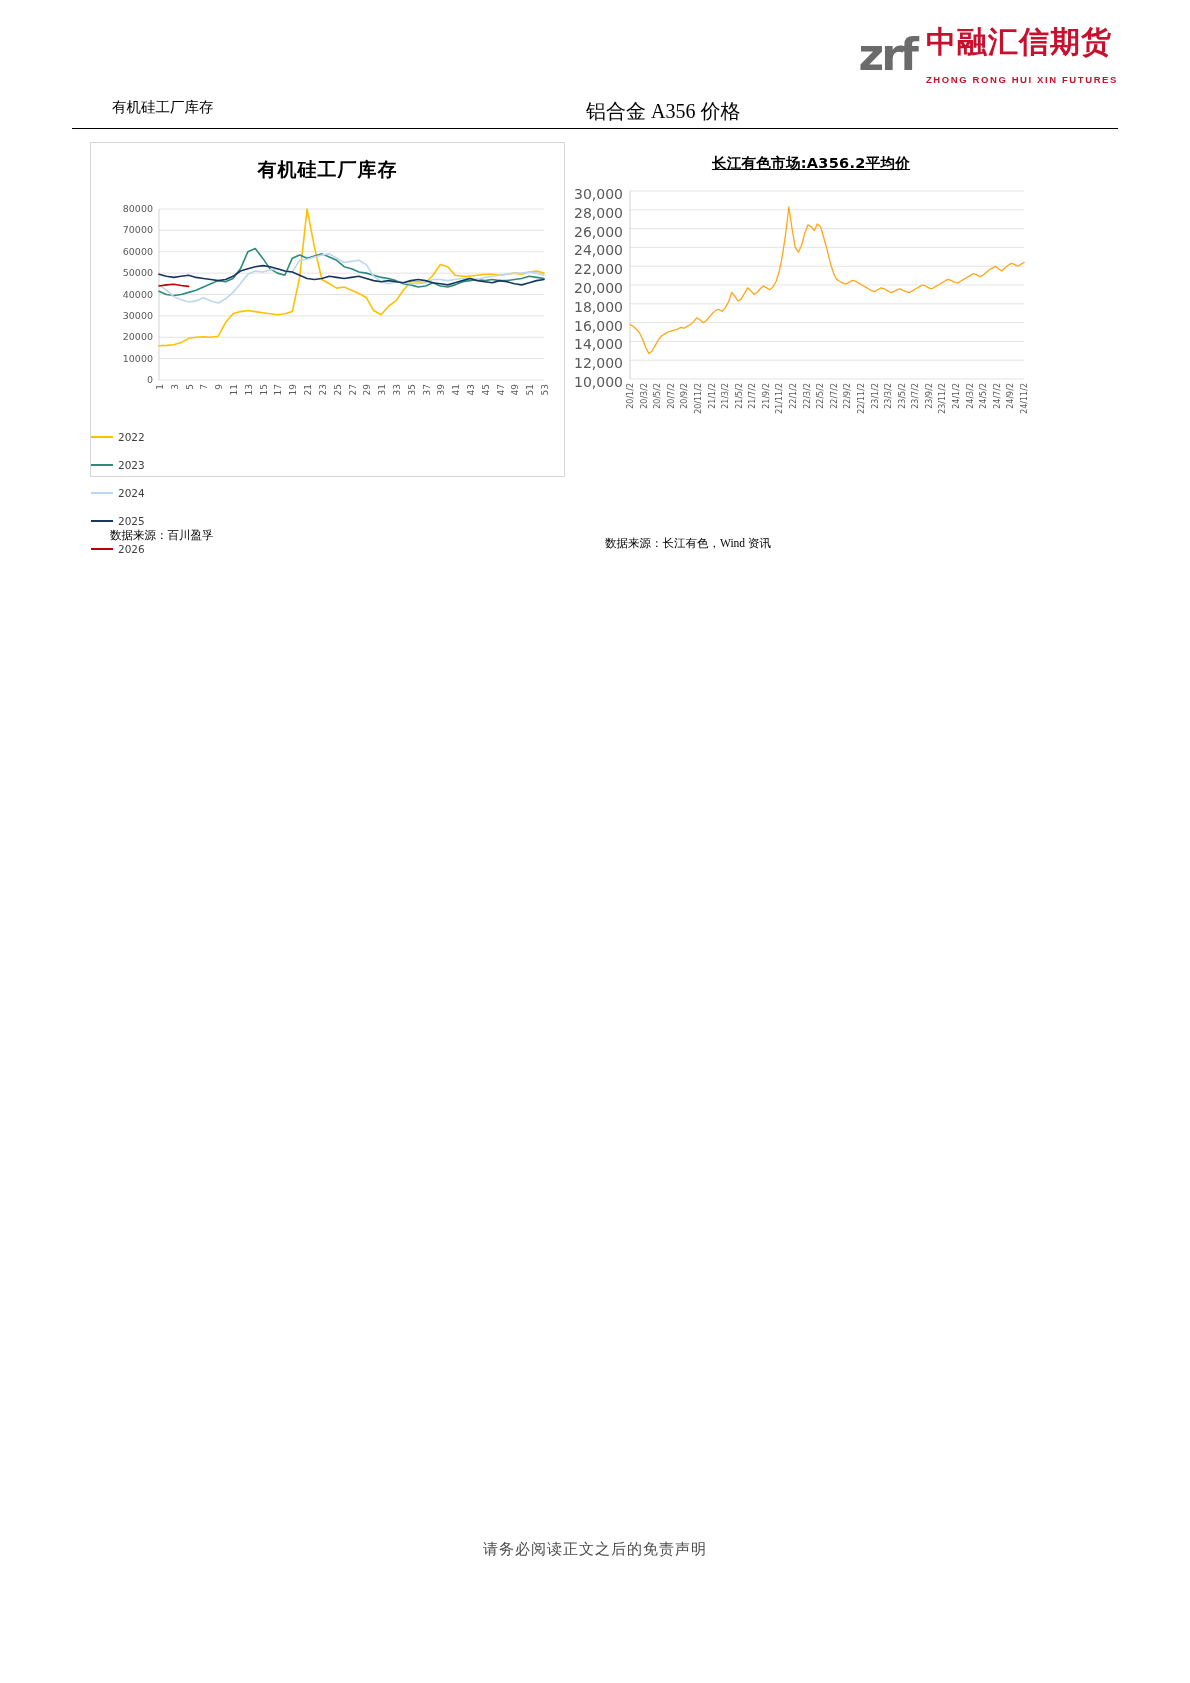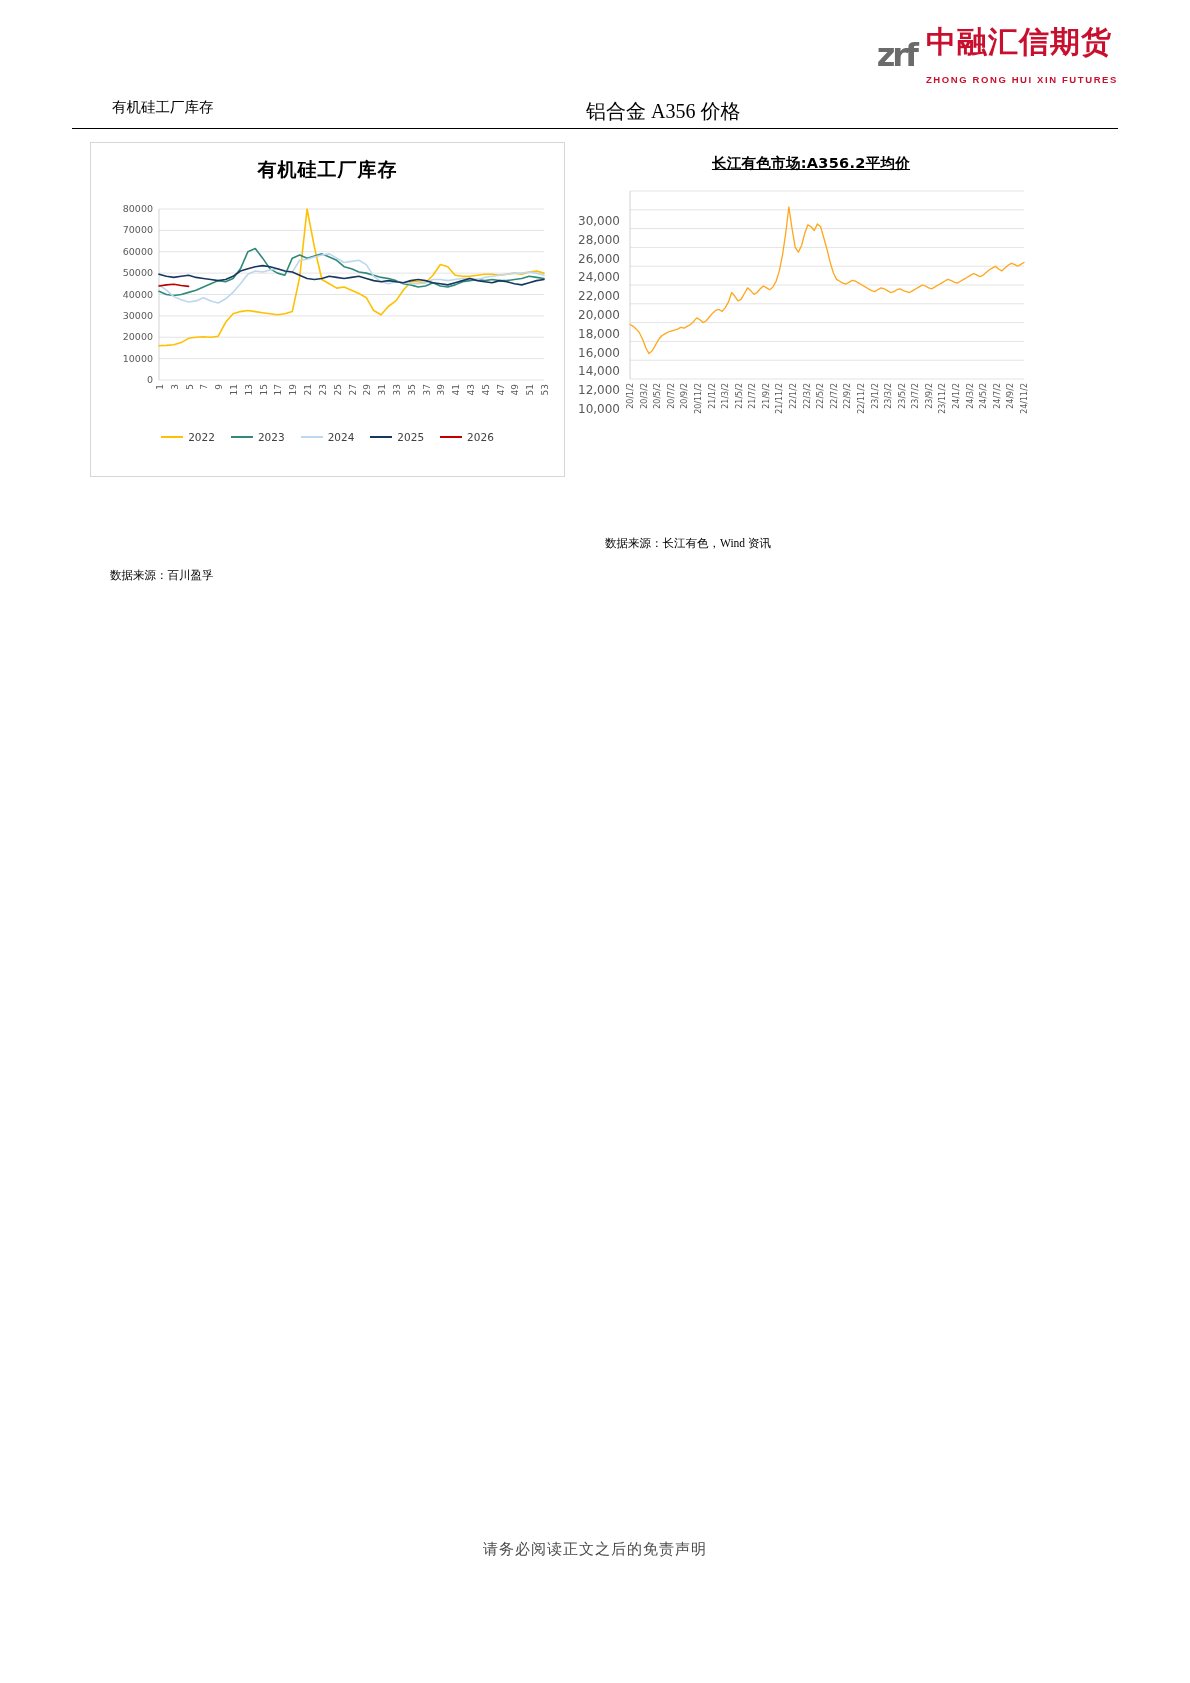--- a/index.html
+++ b/index.html
@@ -24,21 +24,21 @@
   .logo-wrap {
     position: absolute;
     top: 26px;
     right: 72px;
     display: flex;
     align-items: center;
     gap: 10px;
   }
   .logo-mark {
     font-family: "DejaVu Sans", sans-serif;
-    font-size: 32px;
+    font-size: 44px;
     font-weight: 700;
     color: #6b6b6b;
     letter-spacing: -3px;
     line-height: 1;
     position: relative;
   }
   .logo-text-cn {
     font-family: "DejaVu Sans", sans-serif;
     font-size: 30px;
     font-weight: 700;
@@ -118,21 +118,21 @@
   .plot {
     position: relative;
   }
   .tick-label {
     position: absolute;
     font-family: "DejaVu Sans", sans-serif;
     color: #595959;
     white-space: nowrap;
   }
   .ylab-l { font-size: 9.5px; text-align: right; }
-  .ylab-r { font-size: 12px; text-align: center; margin-top: 28px; }
+  .ylab-r { font-size: 14px; text-align: left; }
   .xlab-l {
     font-size: 9px;
     writing-mode: vertical-rl;
     transform: rotate(180deg);
     transform-origin: center;
   }
   .xlab-r {
     font-size: 8px;
     writing-mode: vertical-rl;
     transform: rotate(180deg);
@@ -149,21 +149,21 @@
     font-size: 10.5px;
     color: #404040;
   }
   .legend .item { display: flex; align-items: center; gap: 5px; }
   .legend .swatch { display: inline-block; width: 22px; height: 2.5px; }
   
   .source {
     position: absolute;
     font-size: 11.5px;
   }
-  #source-left { left: 110px; top: 568px; }
+  #source-left { left: 110px; top: 528px; }
   #source-right { left: 605px; top: 536px; }
   
   .footer {
     position: absolute;
     top: 1540px;
     left: 0;
     width: 1190px;
     text-align: center;
     font-size: 15px;
     color: #4a4a4a;
@@ -203,21 +203,21 @@
           <line x1="68" y1="138.25" x2="453" y2="138.25" stroke="#d9d9d9" stroke-width="0.7"></line>
           <line x1="68" y1="159.625" x2="453" y2="159.625" stroke="#d9d9d9" stroke-width="0.7"></line>
           <line x1="68" y1="181" x2="453" y2="181" stroke="#d9d9d9" stroke-width="0.7"></line>
           <line x1="68" y1="10" x2="68" y2="181" stroke="#bfbfbf" stroke-width="0.7"></line>
           <path d="M68.00 146.80L75.40 146.37L82.81 145.73L90.21 143.59L97.62 139.32L105.02 138.25L112.42 137.82L119.83 138.25L127.23 137.18L134.63 123.29L142.04 114.74L149.44 112.60L156.85 111.53L164.25 112.60L171.65 113.67L179.06 114.74L186.46 115.81L193.87 114.74L201.27 112.60L208.67 78.40L216.08 10.00L223.48 48.47L230.88 80.54L238.29 84.81L245.69 89.09L253.10 88.02L260.50 91.22L267.90 94.43L275.31 98.71L282.71 111.53L290.12 115.81L297.52 107.26L304.92 101.91L312.33 91.22L319.73 82.68L327.13 82.68L334.54 83.74L341.94 76.26L349.35 65.57L356.75 67.71L364.15 76.26L371.56 77.33L378.96 77.33L386.37 76.26L393.77 75.19L401.17 75.19L408.58 76.26L415.98 75.19L423.38 74.13L430.79 75.19L438.19 73.06L445.60 71.99L453.00 74.13" fill="none" stroke="#ffc000" stroke-width="1.6" stroke-linejoin="round" stroke-linecap="round"></path>
           <path d="M68.00 92.29L75.40 95.50L82.81 96.57L90.21 95.50L97.62 93.36L105.02 91.22L112.42 88.02L119.83 84.81L127.23 81.61L134.63 82.68L142.04 79.47L149.44 69.85L156.85 52.75L164.25 49.54L171.65 59.16L179.06 69.85L186.46 74.13L193.87 76.26L201.27 59.16L208.67 55.96L216.08 59.16L223.48 57.03L230.88 54.89L238.29 58.09L245.69 61.30L253.10 67.71L260.50 69.85L267.90 73.06L275.31 74.13L282.71 76.26L290.12 78.40L297.52 79.47L304.92 81.61L312.33 84.81L319.73 85.88L327.13 88.02L334.54 86.95L341.94 83.74L349.35 86.95L356.75 88.02L364.15 85.88L371.56 82.68L378.96 81.61L386.37 80.54L393.77 81.61L401.17 80.54L408.58 81.61L415.98 81.61L423.38 80.54L430.79 79.47L438.19 77.33L445.60 78.40L453.00 79.47" fill="none" stroke="#2e8b7a" stroke-width="1.6" stroke-linejoin="round" stroke-linecap="round"></path>
           <path d="M68.00 85.88L75.40 91.22L82.81 97.64L90.21 100.84L97.62 102.98L105.02 101.91L112.42 98.71L119.83 101.91L127.23 104.05L134.63 99.78L142.04 93.36L149.44 84.81L156.85 75.19L164.25 71.99L171.65 73.06L179.06 70.92L186.46 69.85L193.87 71.99L201.27 73.06L208.67 61.30L216.08 60.23L223.48 58.09L230.88 55.96L238.29 54.89L245.69 59.16L253.10 63.44L260.50 62.37L267.90 61.30L275.31 65.57L282.71 77.33L290.12 82.68L297.52 84.81L304.92 82.68L312.33 83.74L319.73 84.81L327.13 84.81L334.54 83.74L341.94 80.54L349.35 80.54L356.75 81.61L364.15 80.54L371.56 79.47L378.96 79.47L386.37 80.54L393.77 78.40L401.17 77.33L408.58 76.26L415.98 75.19L423.38 74.13L430.79 74.13L438.19 73.06L445.60 74.13L453.00 76.26" fill="none" stroke="#bdd7ee" stroke-width="1.6" stroke-linejoin="round" stroke-linecap="round"></path>
           <path d="M68.00 75.19L75.40 77.33L82.81 78.40L90.21 77.33L97.62 76.26L105.02 78.40L112.42 79.47L119.83 80.54L127.23 81.61L134.63 80.54L142.04 77.33L149.44 71.99L156.85 69.85L164.25 67.71L171.65 66.64L179.06 67.71L186.46 69.85L193.87 71.99L201.27 73.06L208.67 76.26L216.08 79.47L223.48 80.54L230.88 79.47L238.29 77.33L245.69 78.40L253.10 79.47L260.50 78.40L267.90 77.33L275.31 79.47L282.71 81.61L290.12 82.68L297.52 81.61L304.92 82.68L312.33 83.74L319.73 81.61L327.13 80.54L334.54 81.61L341.94 83.74L349.35 84.81L356.75 85.88L364.15 83.74L371.56 81.61L378.96 79.47L386.37 81.61L393.77 82.68L401.17 83.74L408.58 81.61L415.98 82.68L423.38 84.81L430.79 85.88L438.19 83.74L445.60 81.61L453.00 80.54" fill="none" stroke="#17375e" stroke-width="1.6" stroke-linejoin="round" stroke-linecap="round"></path>
           <path d="M68.00 86.95L75.40 85.88L82.81 85.24L90.21 86.52L97.62 87.38" fill="none" stroke="#c00000" stroke-width="1.6" stroke-linejoin="round" stroke-linecap="round"></path>
         </svg><div class="tick-label ylab-l" style="left: 0px; width: 62px; top: 4px;">80000</div><div class="tick-label ylab-l" style="left: 0px; width: 62px; top: 25.375px;">70000</div><div class="tick-label ylab-l" style="left: 0px; width: 62px; top: 46.75px;">60000</div><div class="tick-label ylab-l" style="left: 0px; width: 62px; top: 68.125px;">50000</div><div class="tick-label ylab-l" style="left: 0px; width: 62px; top: 89.5px;">40000</div><div class="tick-label ylab-l" style="left: 0px; width: 62px; top: 110.875px;">30000</div><div class="tick-label ylab-l" style="left: 0px; width: 62px; top: 132.25px;">20000</div><div class="tick-label ylab-l" style="left: 0px; width: 62px; top: 153.625px;">10000</div><div class="tick-label ylab-l" style="left: 0px; width: 62px; top: 175px;">0</div><div class="tick-label xlab-l" style="left: 64px; top: 185px;">1</div><div class="tick-label xlab-l" style="left: 78.8077px; top: 185px;">3</div><div class="tick-label xlab-l" style="left: 93.6154px; top: 185px;">5</div><div class="tick-label xlab-l" style="left: 108.423px; top: 185px;">7</div><div class="tick-label xlab-l" style="left: 123.231px; top: 185px;">9</div><div class="tick-label xlab-l" style="left: 138.038px; top: 185px;">11</div><div class="tick-label xlab-l" style="left: 152.846px; top: 185px;">13</div><div class="tick-label xlab-l" style="left: 167.654px; top: 185px;">15</div><div class="tick-label xlab-l" style="left: 182.462px; top: 185px;">17</div><div class="tick-label xlab-l" style="left: 197.269px; top: 185px;">19</div><div class="tick-label xlab-l" style="left: 212.077px; top: 185px;">21</div><div class="tick-label xlab-l" style="left: 226.885px; top: 185px;">23</div><div class="tick-label xlab-l" style="left: 241.692px; top: 185px;">25</div><div class="tick-label xlab-l" style="left: 256.5px; top: 185px;">27</div><div class="tick-label xlab-l" style="left: 271.308px; top: 185px;">29</div><div class="tick-label xlab-l" style="left: 286.115px; top: 185px;">31</div><div class="tick-label xlab-l" style="left: 300.923px; top: 185px;">33</div><div class="tick-label xlab-l" style="left: 315.731px; top: 185px;">35</div><div class="tick-label xlab-l" style="left: 330.538px; top: 185px;">37</div><div class="tick-label xlab-l" style="left: 345.346px; top: 185px;">39</div><div class="tick-label xlab-l" style="left: 360.154px; top: 185px;">41</div><div class="tick-label xlab-l" style="left: 374.962px; top: 185px;">43</div><div class="tick-label xlab-l" style="left: 389.769px; top: 185px;">45</div><div class="tick-label xlab-l" style="left: 404.577px; top: 185px;">47</div><div class="tick-label xlab-l" style="left: 419.385px; top: 185px;">49</div><div class="tick-label xlab-l" style="left: 434.192px; top: 185px;">51</div><div class="tick-label xlab-l" style="left: 449px; top: 185px;">53</div></div>
-    <div class="legend" id="legend-left" style="top: 288px;">
+    <div class="legend" id="legend-left" style="top: 288px; flex-direction: column;">
         <div class="item">
           <span class="swatch" style="background: rgb(255, 192, 0);"></span>
           <span>2022</span>
         </div>
         <div class="item">
           <span class="swatch" style="background: rgb(46, 139, 122);"></span>
           <span>2023</span>
         </div>
         <div class="item">
           <span class="swatch" style="background: rgb(189, 215, 238);"></span>

